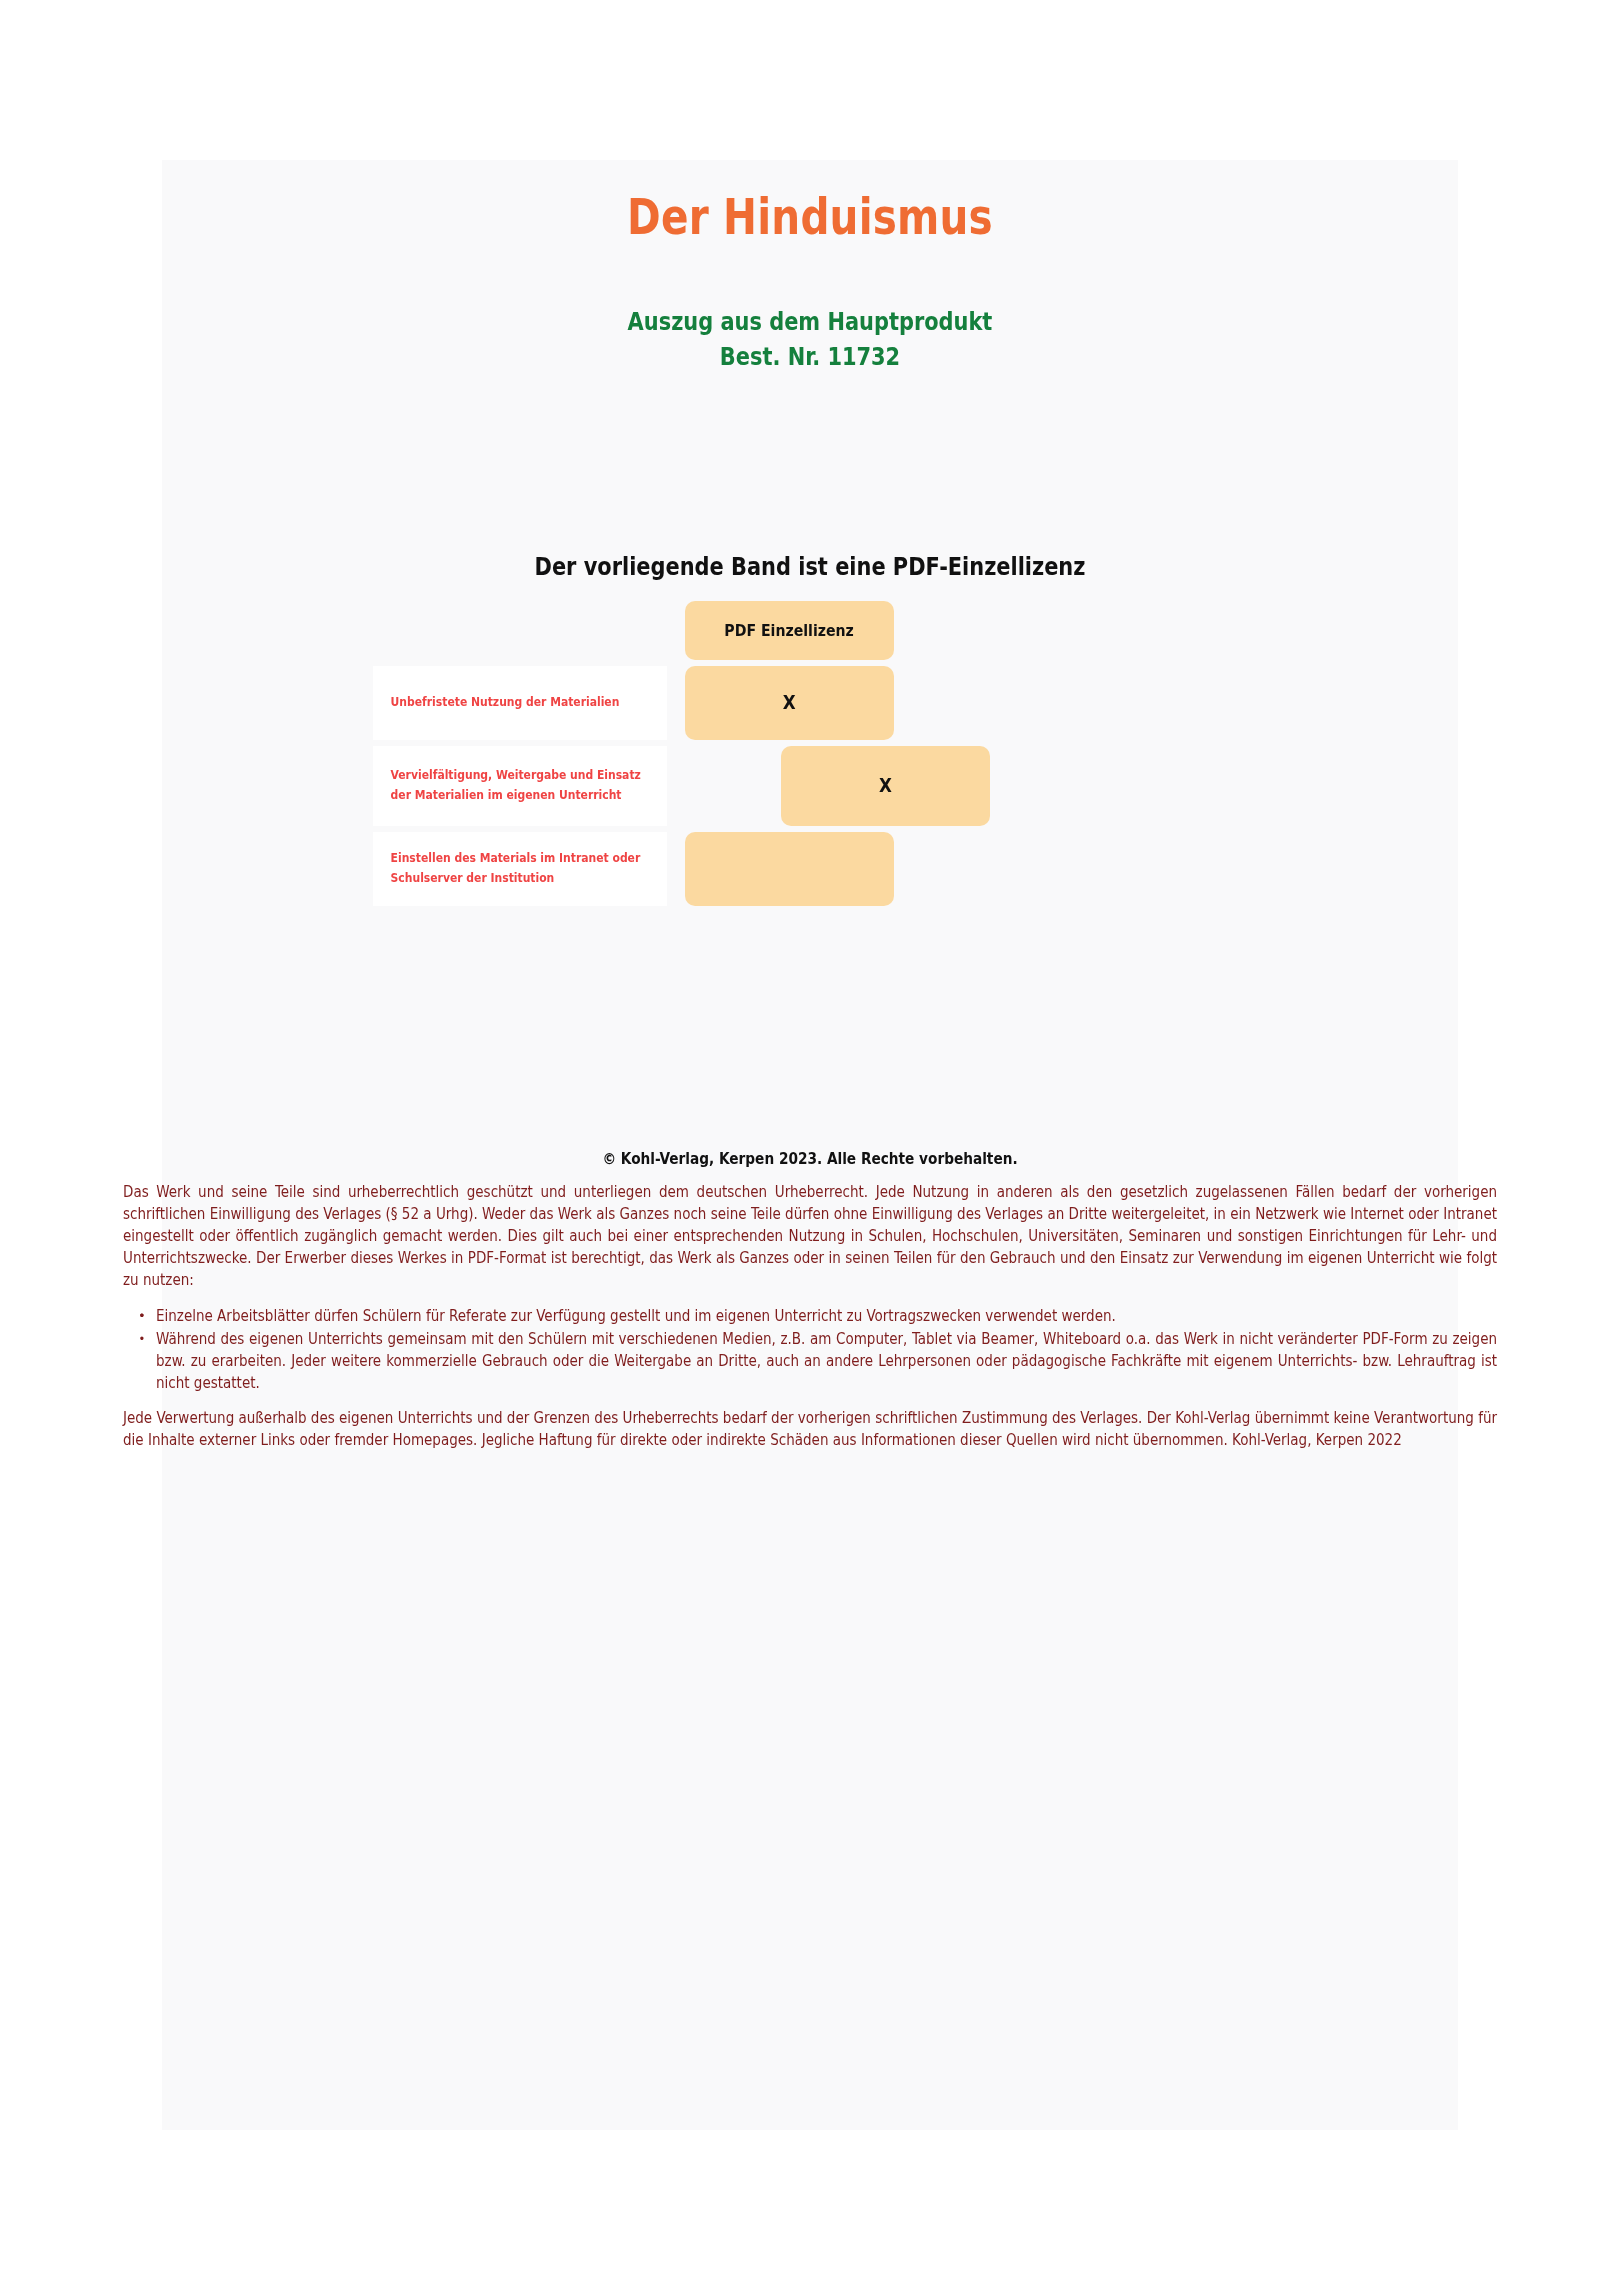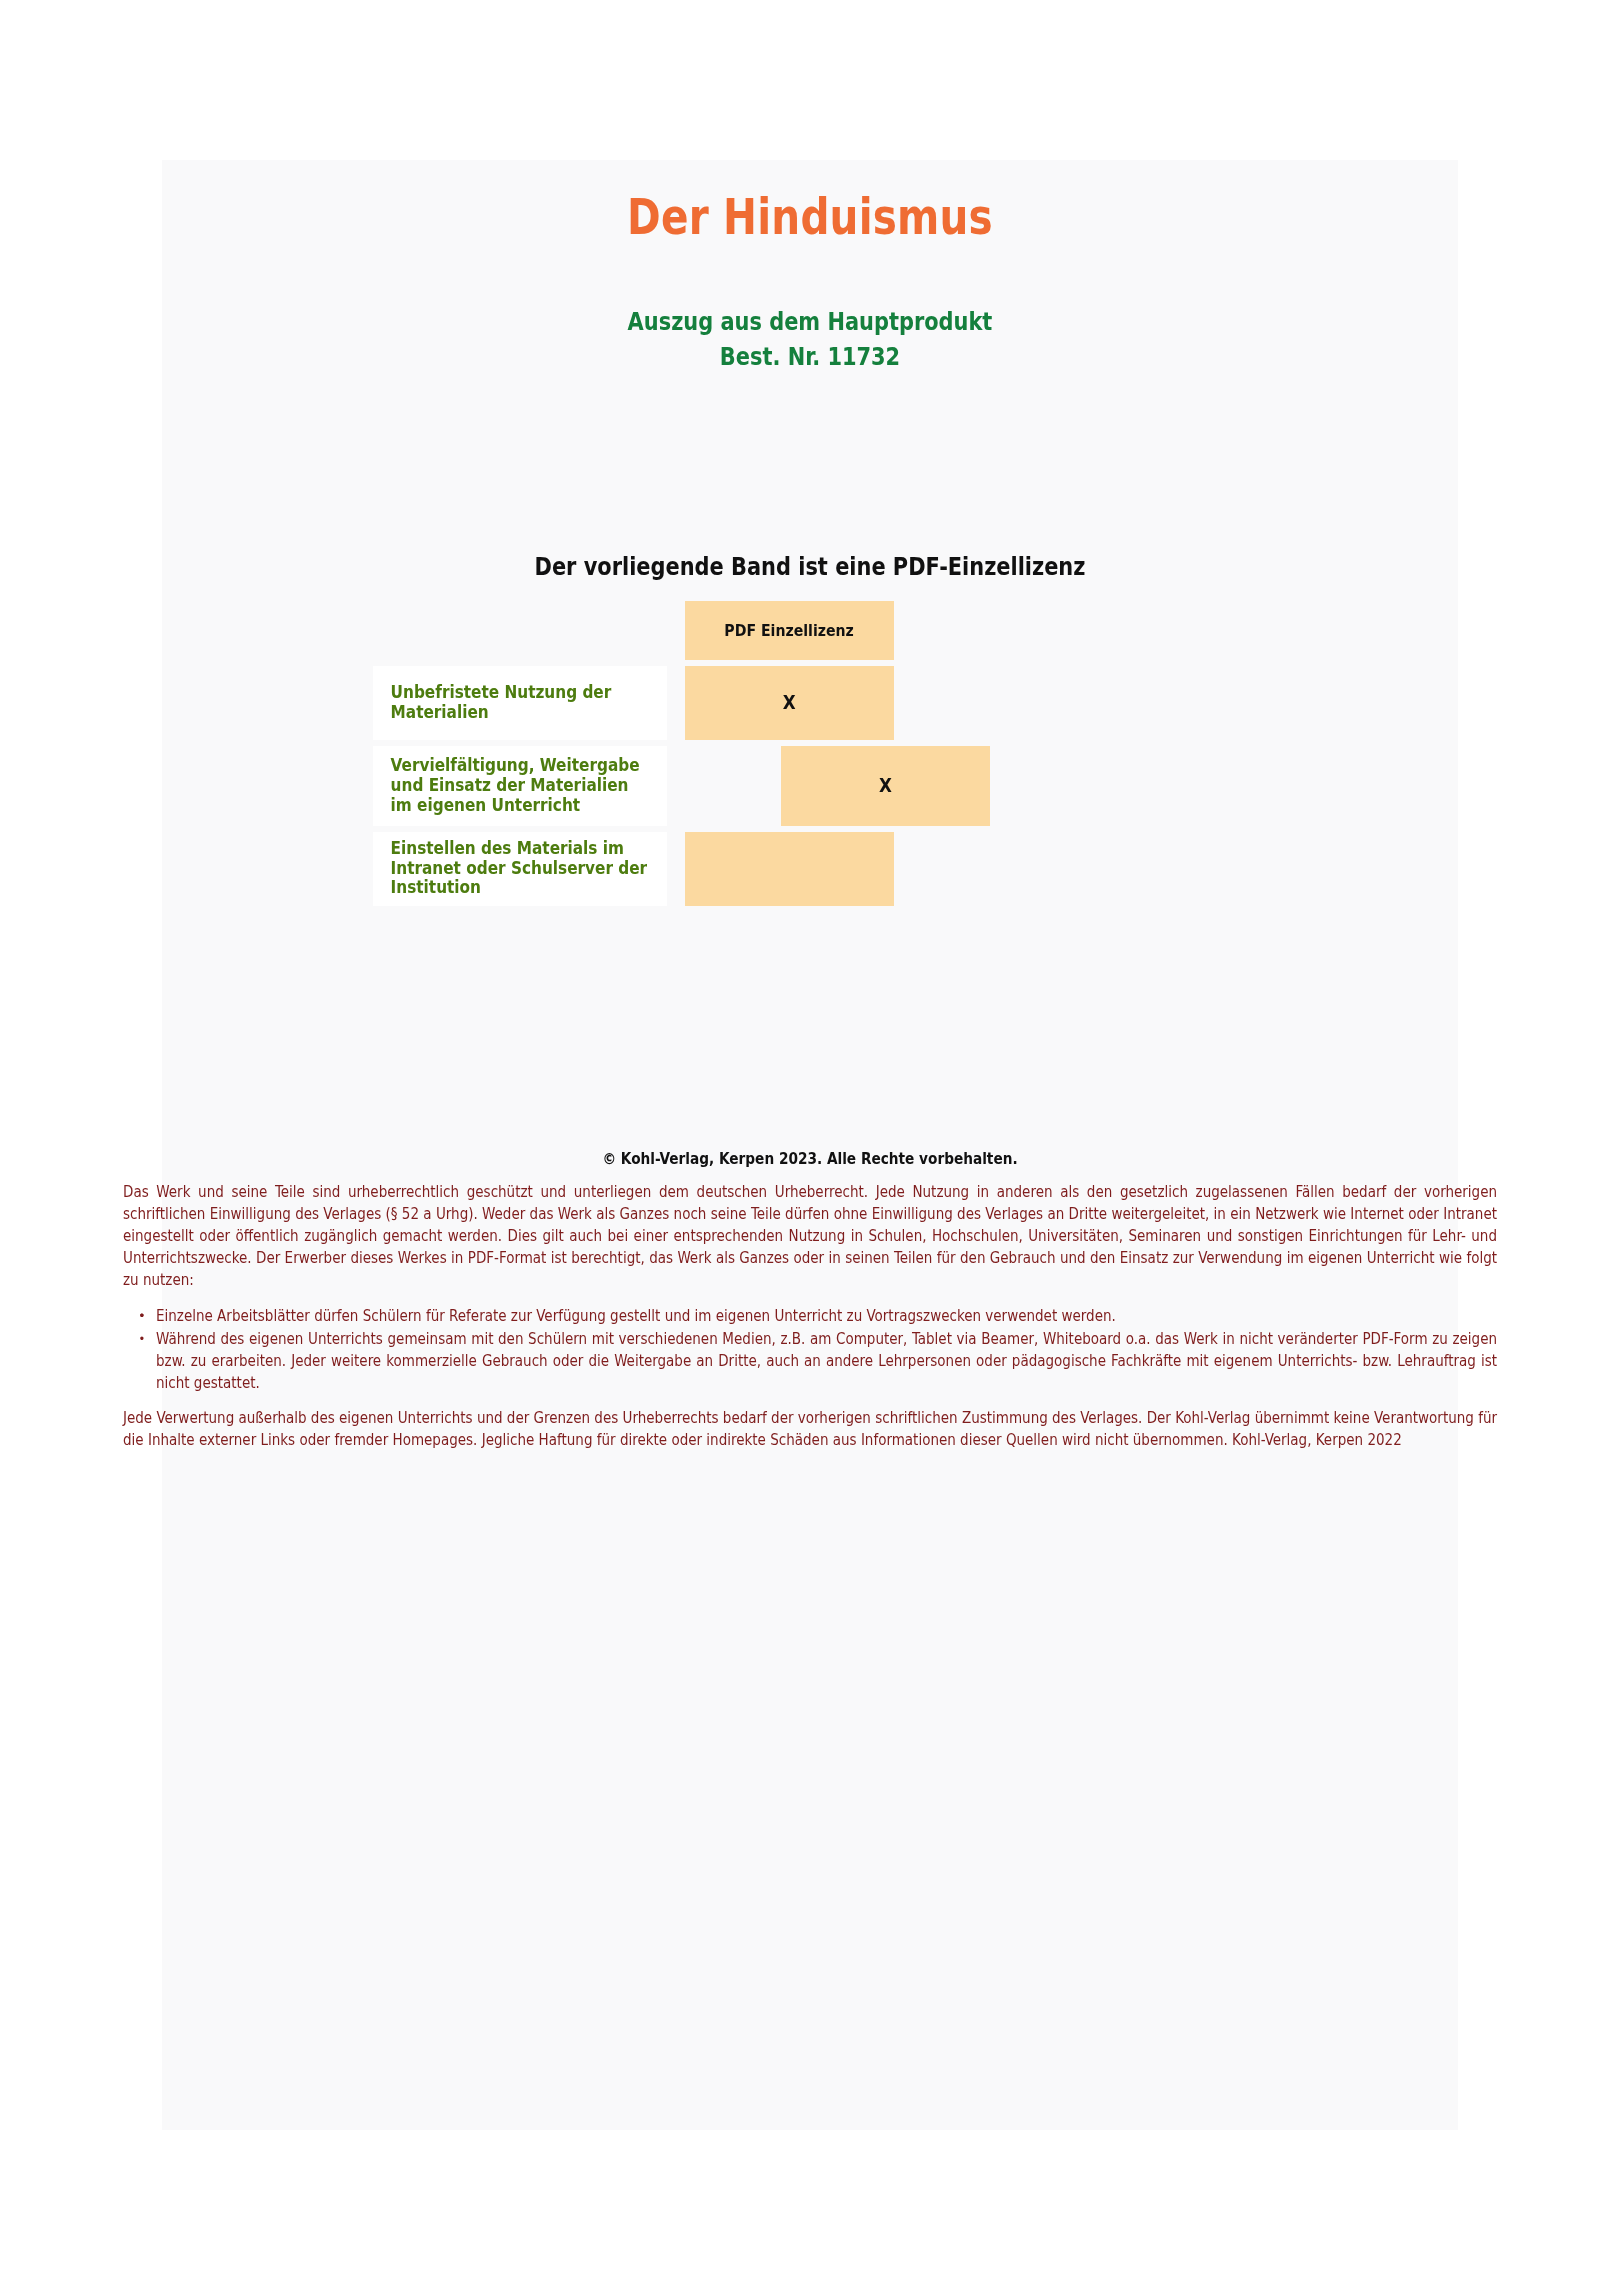--- a/index.html
+++ b/index.html
@@ -107,40 +107,41 @@
   }
   .lt-label {
     width: 294px;
     box-sizing: border-box;
     padding: 9.8px 13.7px 9.8px 17.6px;
     background: #ffffff;
     display: flex;
     align-items: center;
     font-family: "Liberation Sans Narrow", "DejaVu Sans Condensed", "Liberation Sans", sans-serif;
     font-weight: bold;
-    font-size: 17px;
+    font-size: 12px;
     line-height: 19.6px;
-    color: #4d7c0f;
+    color: #ef4444;
     transform: scaleX(1);
   }
   .lt-label.blank {
     background: transparent;
   }
   .lt-mark {
     width: 209px;
     margin-left: 17.6px;
     box-sizing: border-box;
     background: #fbd9a0;
     display: flex;
     align-items: center;
     justify-content: center;
     font-family: "Liberation Sans Narrow", "DejaVu Sans Condensed", "Liberation Sans", sans-serif;
     font-weight: bold;
     font-size: 18.6px;
     color: #111111;
+    border-radius: 10px;
   }
   .lt-row.header .lt-mark {
     font-size: 15.7px;
   }
   .lt-row.header { height: 59px; }
   .lt-row.r1 { height: 74px; }
   .lt-row.r2 { height: 80px; justify-content: space-between; }
   .lt-row.r3 { height: 80px; }
   .lt-row.r4 { height: 74px; }
 

